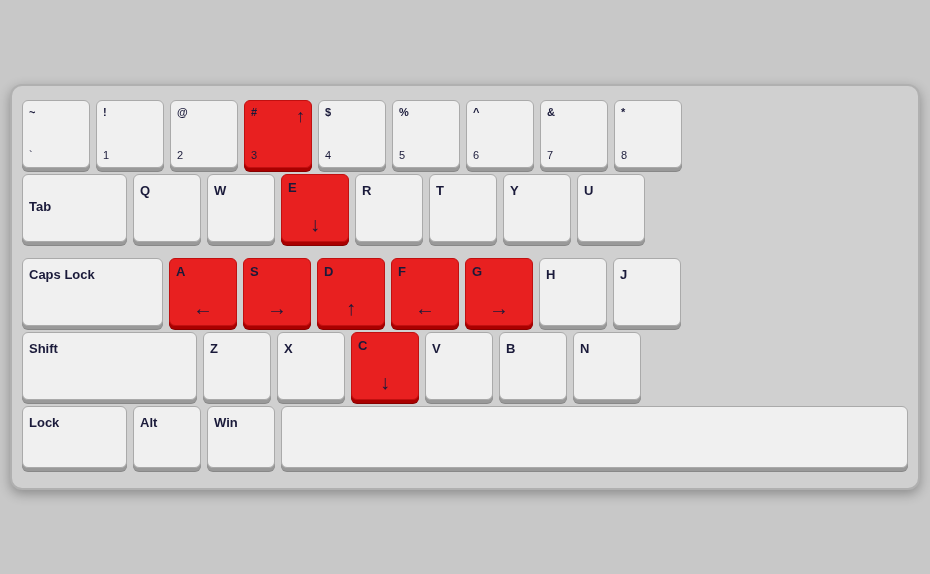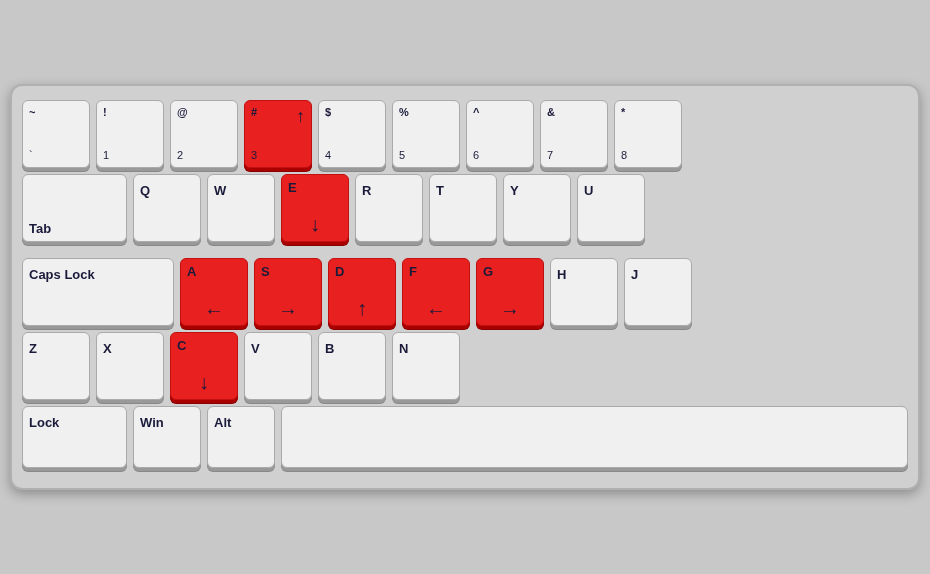--- a/index.html
+++ b/index.html
@@ -62,21 +62,21 @@
       color: #1a1a3a;
     }
     .key-arrow {
       font-size: 16px;
       color: #1a1a3a;
       text-align: center;
     }
     
     .w1 { width: 68px; }
     .w1-5 { width: 105px; }
-    .w2 { width: 152px; margin-top: 10px; }
+    .w2 { width: 141px; margin-top: 10px; }
     .row-bottom .key {
       min-height: 62px;
     }
   </style>
 </head>
 <body>
 
 <div class="keyboard">
 
   <div class="keyboard-row">
@@ -115,21 +115,21 @@
       <span class="key-top">&amp;</span>
       <span class="key-bottom">7</span>
     </div>
     <div class="key w1">
       <span class="key-top">*</span>
       <span class="key-bottom">8</span>
     </div>
   </div>
 
   <div class="keyboard-row">
-    <div class="key w1-5" style="justify-content:flex-end;padding-top:2px;">
+    <div class="key w1-5" style="justify-content:flex-start;padding-top:24px;">
       <span class="key-label">Tab</span>
     </div>
     <div class="key w1" style="justify-content:flex-start;padding-top:8px;">
       <span class="key-label">Q</span>
     </div>
     <div class="key w1" style="justify-content:flex-start;padding-top:8px;">
       <span class="key-label">W</span>
     </div>
     <div class="key w1 red" style="justify-content:space-between;align-items:flex-start;">
       <span class="key-label" style="color:#1a1a3a;">E</span>
@@ -175,20 +175,23 @@
     </div>
     <div class="key w1" style="justify-content:flex-start;padding-top:8px;">
       <span class="key-label">H</span>
     </div>
     <div class="key w1" style="justify-content:flex-start;padding-top:8px;">
       <span class="key-label">J</span>
     </div>
   </div>
 
   <div class="keyboard-row">
+    <div class="key" style="width:175px;justify-content:flex-start;padding-top:8px;">
+      <span class="key-label">Shift</span>
+    </div>
     <div class="key w1" style="justify-content:flex-start;padding-top:8px;">
       <span class="key-label">Z</span>
     </div>
     <div class="key w1" style="justify-content:flex-start;padding-top:8px;">
       <span class="key-label">X</span>
     </div>
     <div class="key w1 red" style="justify-content:space-between;align-items:flex-start;">
       <span class="key-label" style="color:#1a1a3a;">C</span>
       <span class="key-arrow" style="width:100%;text-align:center;font-size:20px;">↓</span>
     </div>
@@ -201,22 +204,22 @@
     <div class="key w1" style="justify-content:flex-start;padding-top:8px;">
       <span class="key-label">N</span>
     </div>
   </div>
 
   <div class="keyboard-row row-bottom">
     <div class="key w1-5" style="justify-content:flex-start;padding-top:8px;min-height:62px;">
       <span class="key-label">Lock</span>
     </div>
     <div class="key w1" style="justify-content:flex-start;padding-top:8px;min-height:62px;">
+      <span class="key-label">Alt</span>
+    </div>
+    <div class="key w1" style="justify-content:flex-start;padding-top:8px;min-height:62px;">
       <span class="key-label">Win</span>
-    </div>
-    <div class="key w1" style="justify-content:flex-start;padding-top:8px;min-height:62px;">
-      <span class="key-label">Alt</span>
     </div>
     <div class="key" style="flex:1;min-height:62px;">
       <span class="key-label"></span>
     </div>
   </div>
 </div>
 
 </body></html>

